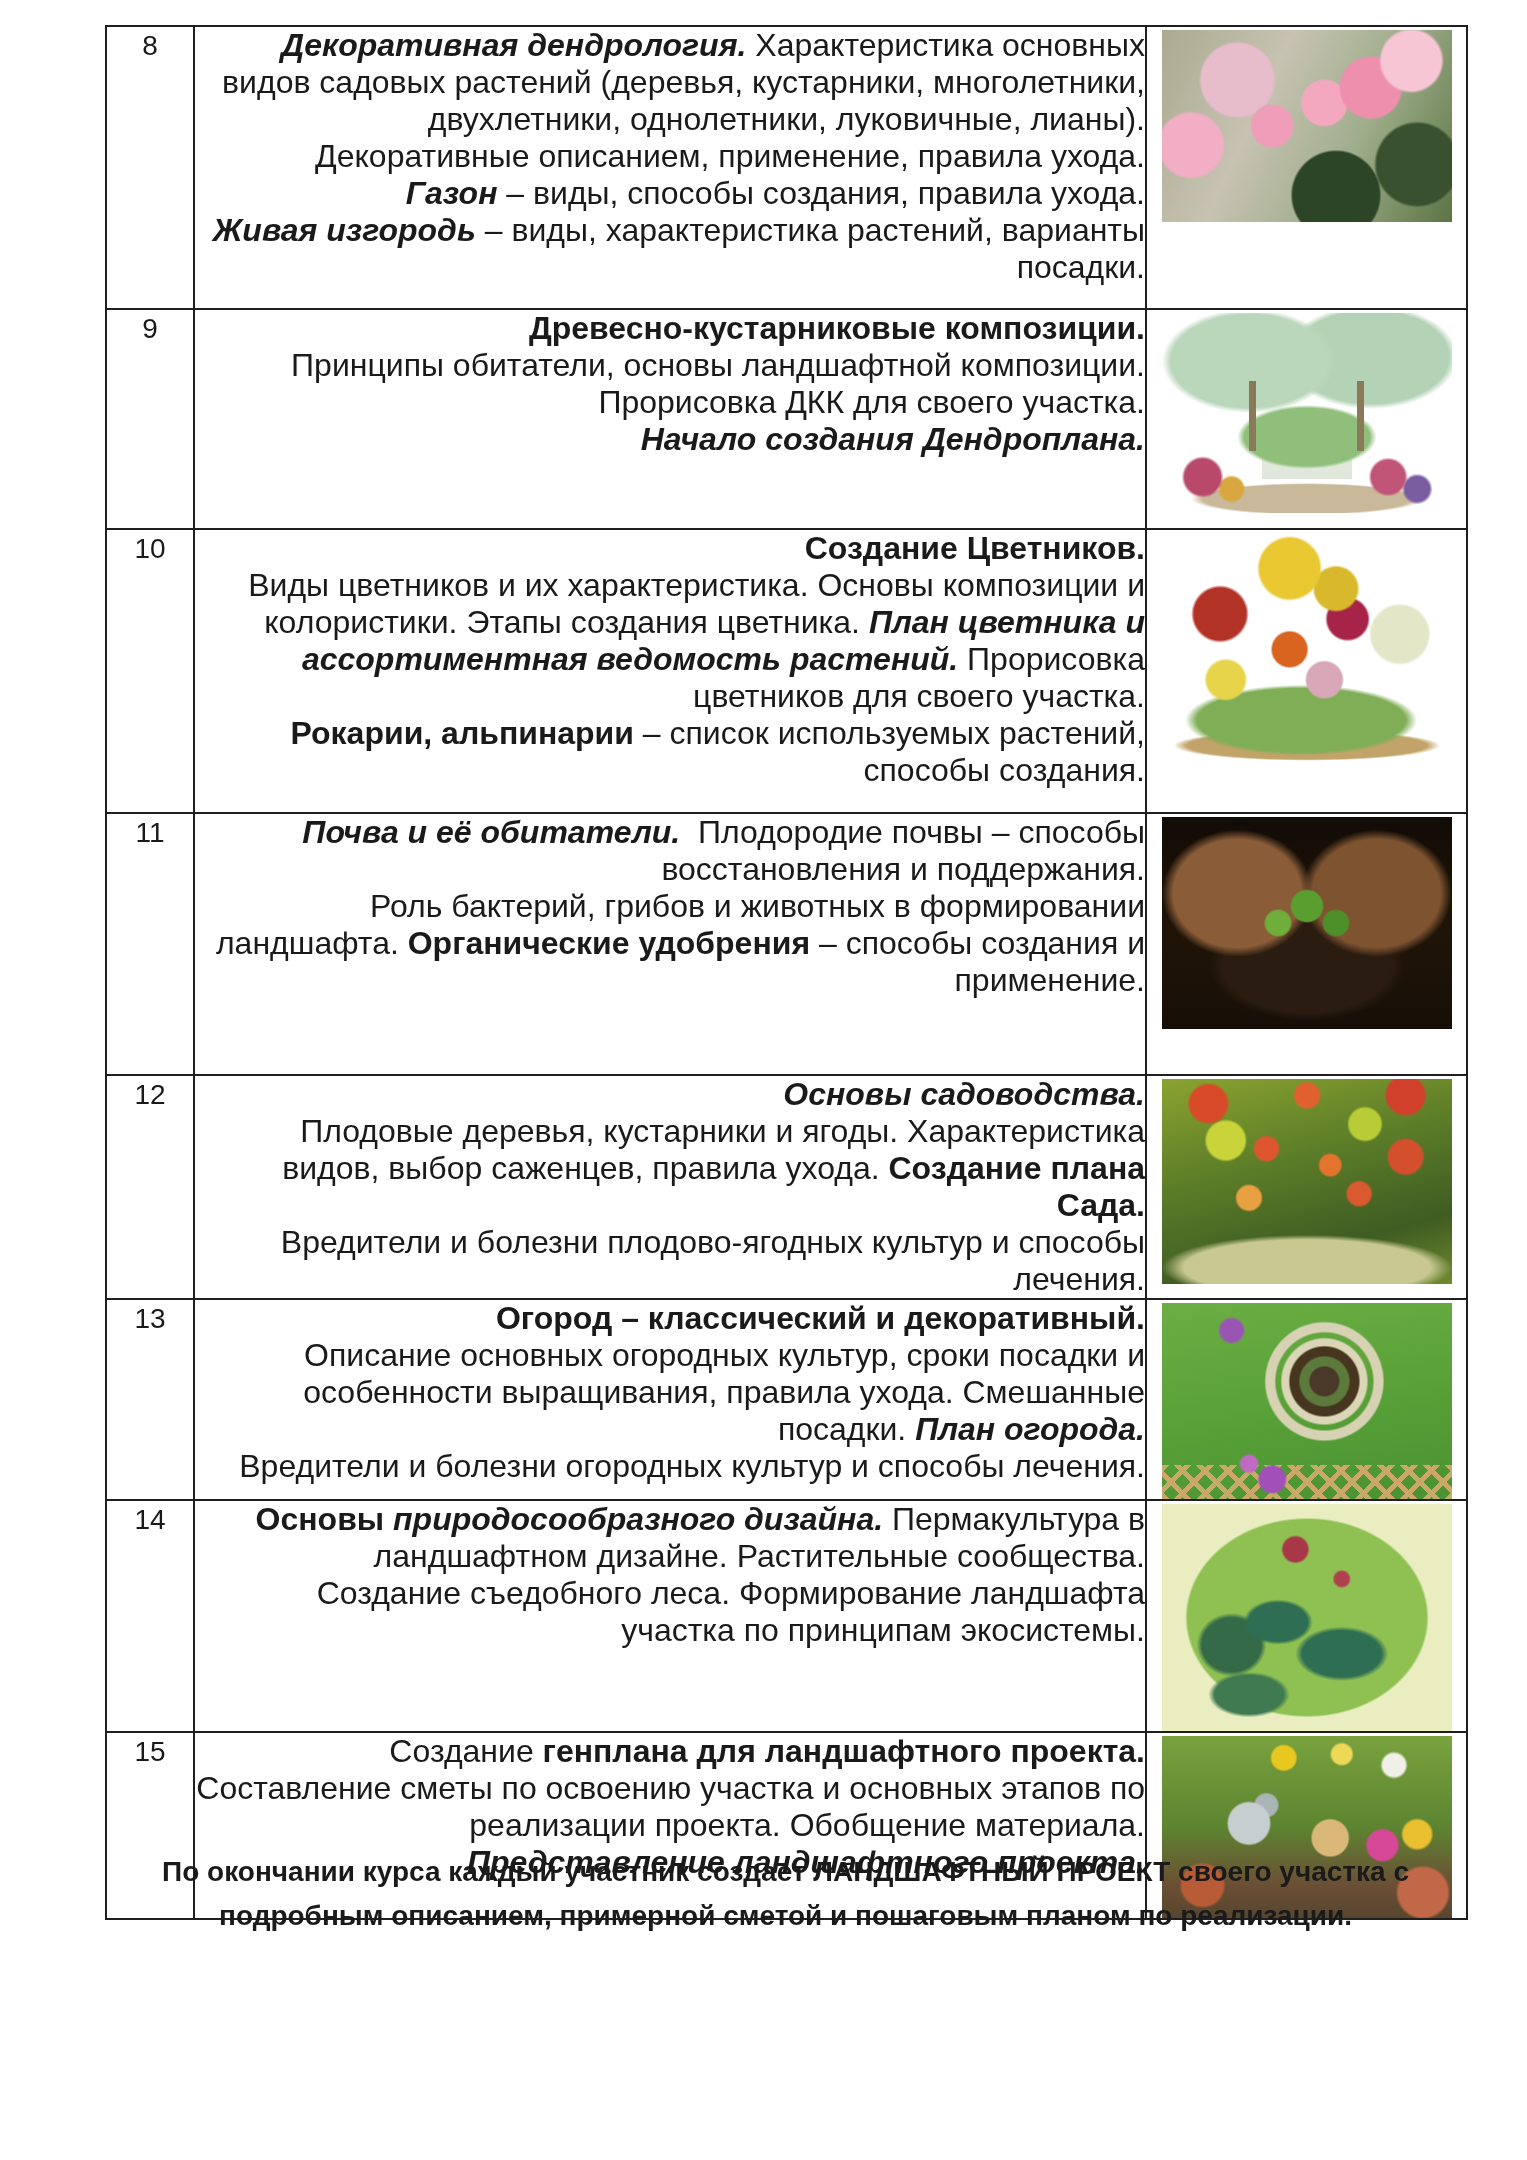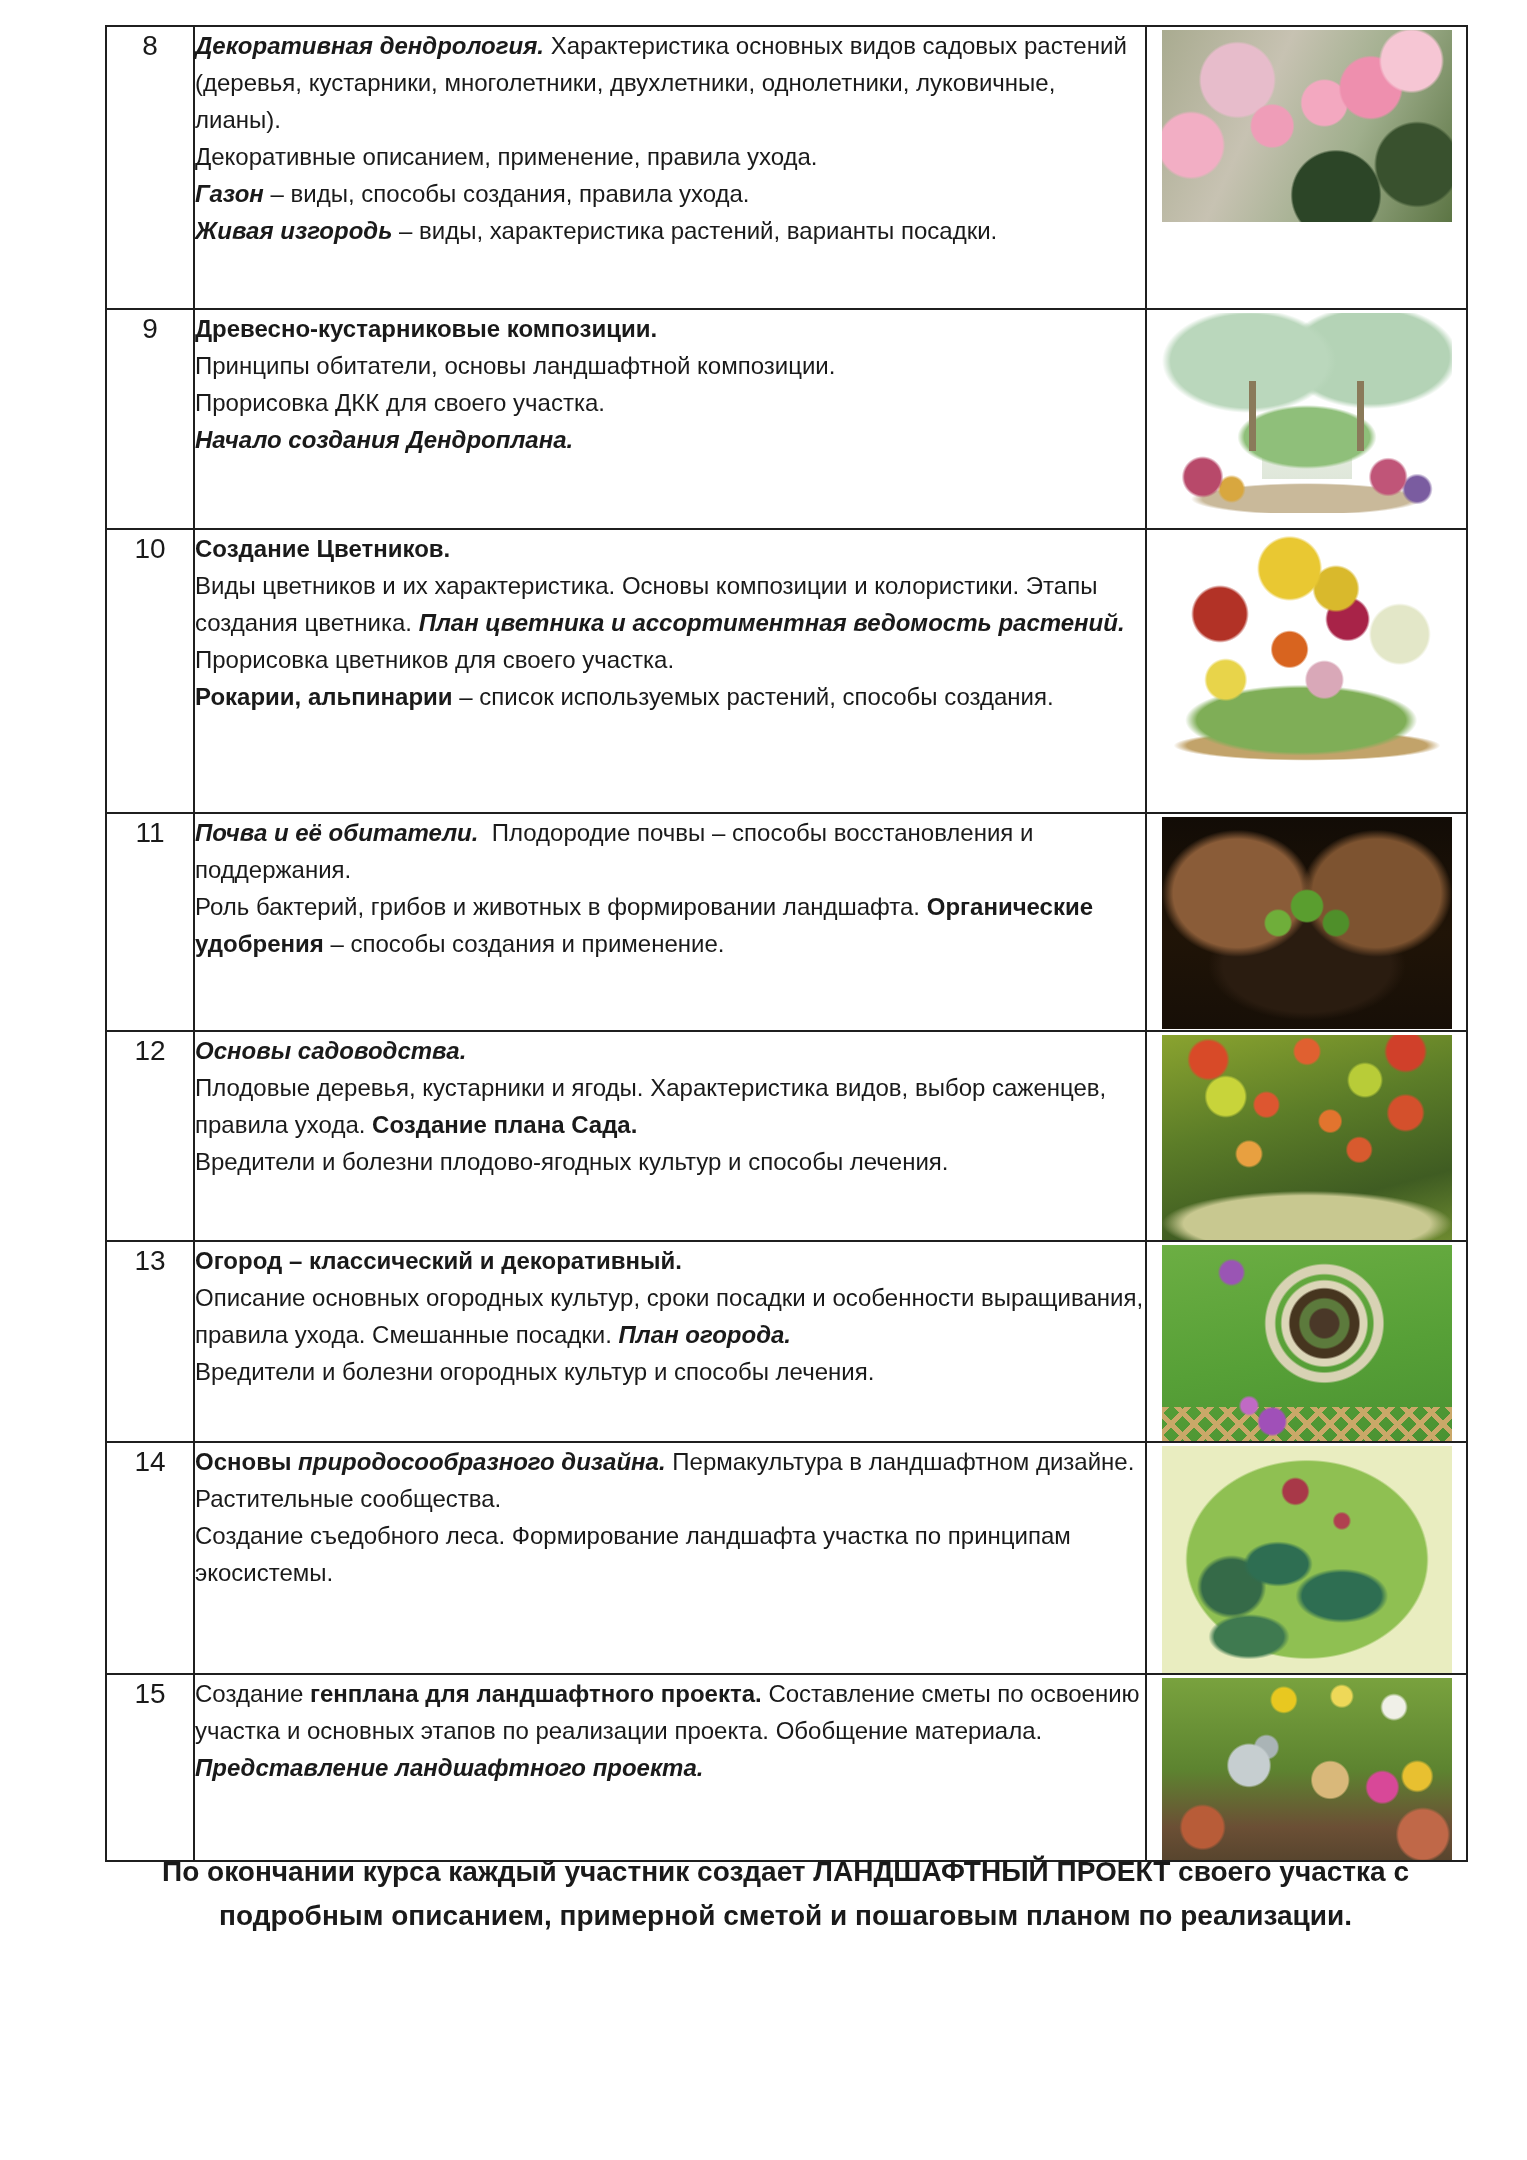--- a/index.html
+++ b/index.html
@@ -3,21 +3,21 @@
 <meta charset="utf-8">
 <style>
   html,body{margin:0;padding:0;background:#ffffff;}
   body{width:1527px;height:2160px;font-family:"Liberation Sans","DejaVu Sans",sans-serif;color:#1a1a1a;}
   .sheet{position:relative;width:1527px;height:2160px;background:#ffffff;overflow:hidden;}
 
   table.program{position:absolute;left:105px;top:25px;width:1361px;border-collapse:collapse;table-layout:fixed;}
   table.program td{border:2px solid #1f1f1f;vertical-align:top;padding:0;}
 
   td.num{ text-align:center;font-size:28px;line-height:37px;padding-top:5px;}
-  td.txt{ padding:5px 12px 0 13px;font-size:24px;line-height:37px;}
+  td.txt{ padding:5px 12px 0 13px;font-size:32px;line-height:37px;text-align:right;}
   td.imgc{padding:0;}
 
   .para{margin:0;}
   .b{font-weight:700;}
   .i{font-style:italic;}
 
   .photo{width:290px;margin:3px auto 0;}
 
   .img-8{height:192px;background:
     radial-gradient(circle at 86% 16%, #f6c6d4 0 10%, transparent 11%),
@@ -162,21 +162,21 @@
             <div>
               <div class="para"><span class="b">Создание Цветников.</span></div>
               <div class="para"><span>Виды цветников и их характеристика. Основы композиции и колористики. Этапы создания цветника. </span><span class="b i">План цветника и ассортиментная ведомость растений.</span><span> Прорисовка цветников для своего участка.</span></div>
               <div class="para"><span class="b">Рокарии, альпинарии</span><span> – список используемых растений, способы создания.</span></div>
             </div>
           </td>
         <td class="imgc">
             <div class="photo img-10"></div>
           </td>
       </tr>
-      <tr style="height:218px">
+      <tr style="height:262px">
         <td class="num"><span>11</span></td>
         <td class="txt">
             <div>
               <div class="para"><span class="b i">Почва и её обитатели.</span><span>&nbsp; Плодородие почвы – способы восстановления и поддержания.</span></div>
               <div class="para"><span>Роль бактерий, грибов и животных в формировании ландшафта. </span><span class="b">Органические удобрения</span><span> – способы создания и применение.</span></div>
             </div>
           </td>
         <td class="imgc">
             <div class="photo img-11"></div>
           </td>

